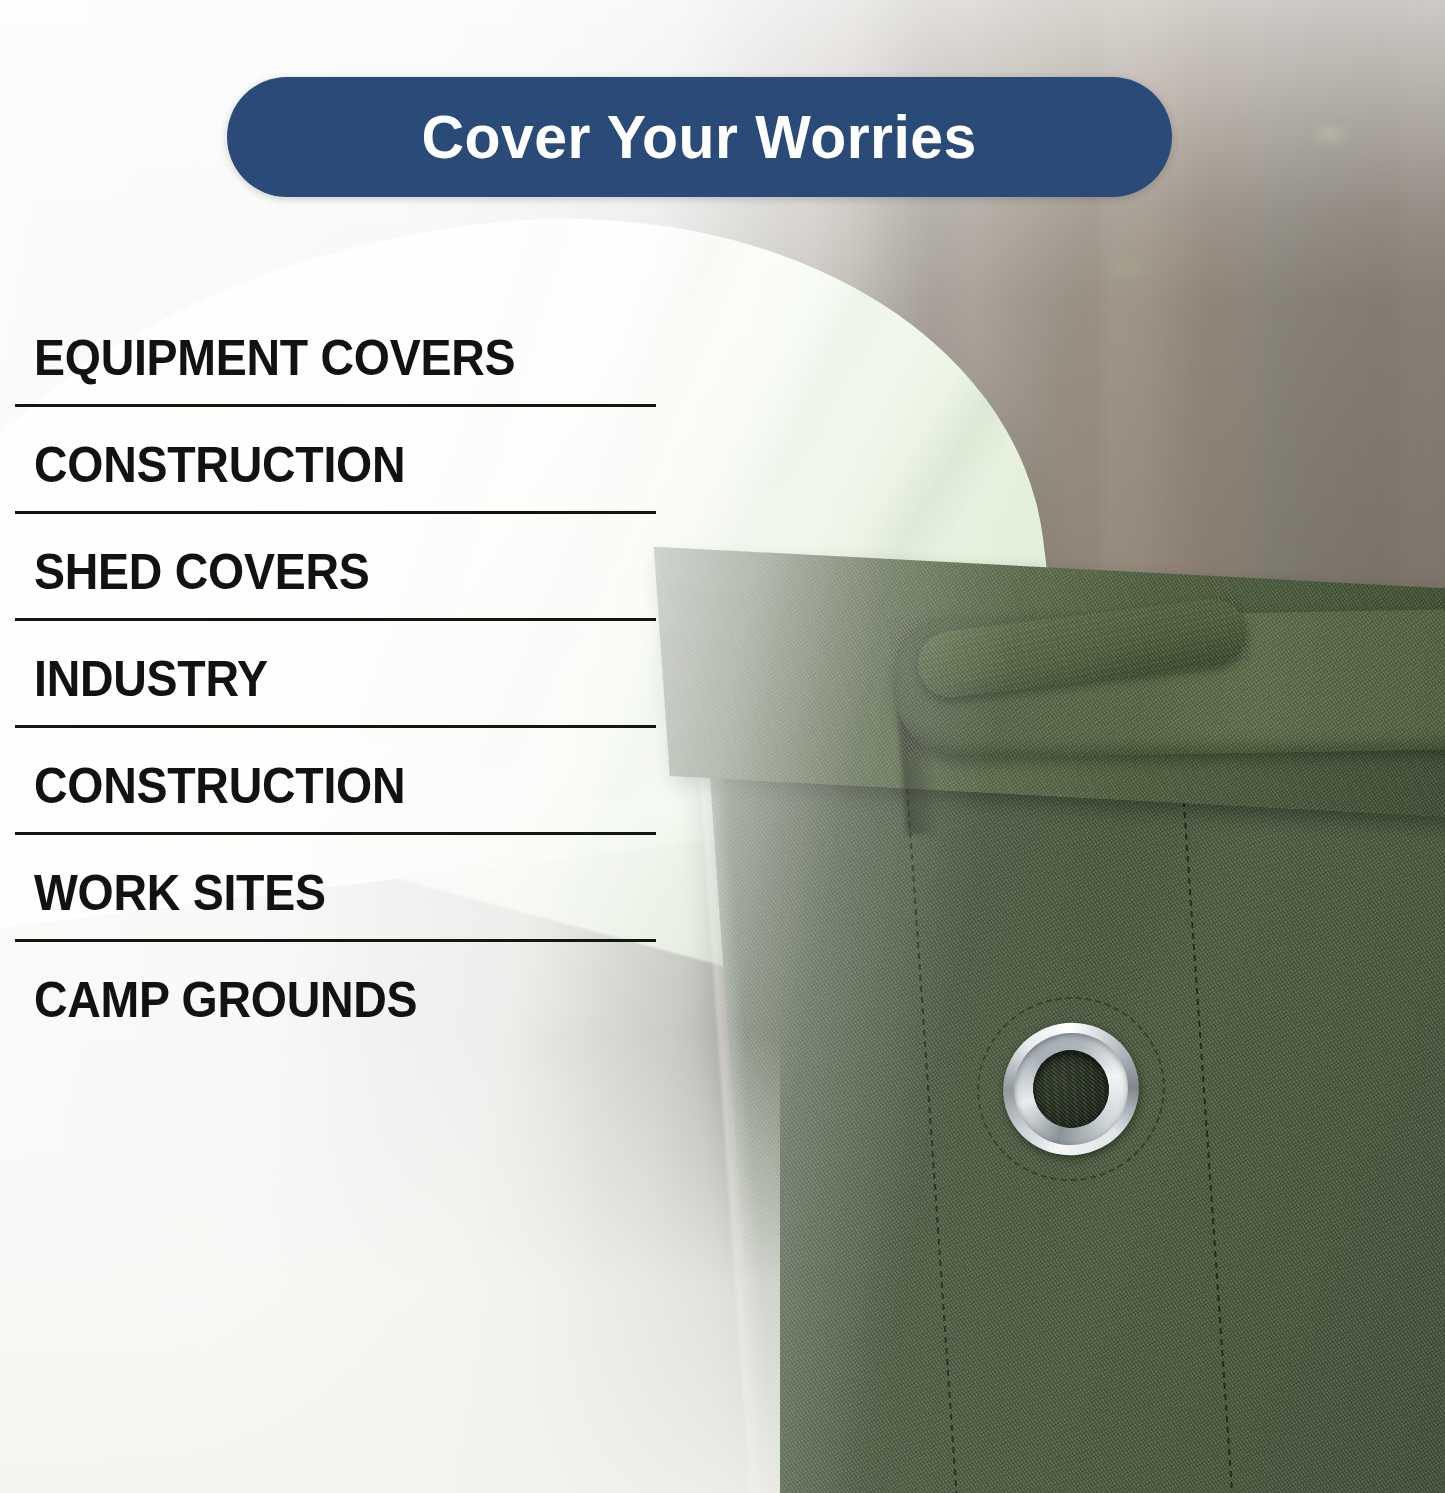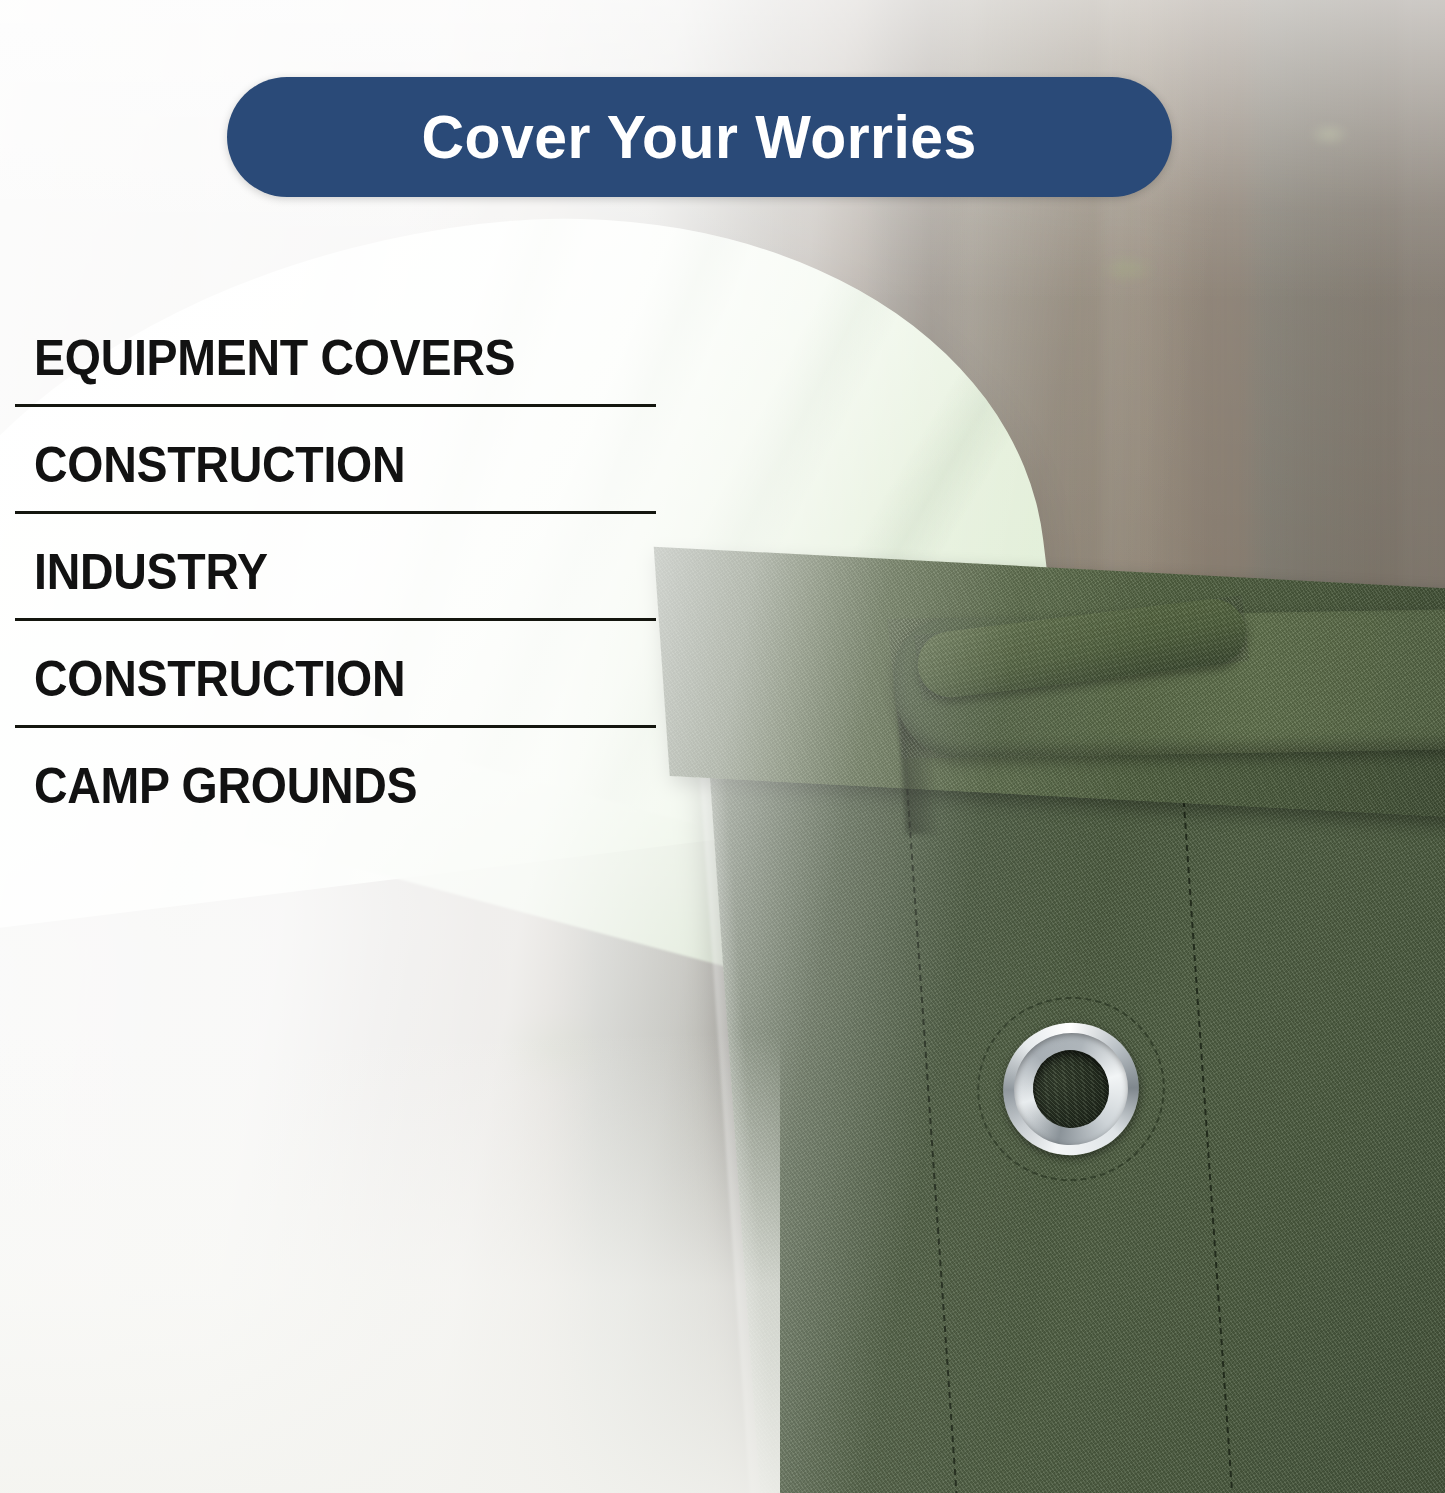--- a/index.html
+++ b/index.html
@@ -322,26 +322,34 @@
   <div class="list">
     <div class="row">
       <div class="row-label">EQUIPMENT COVERS</div>
       <div class="row-rule"></div>
     </div>
     <div class="row">
       <div class="row-label">CONSTRUCTION</div>
       <div class="row-rule"></div>
     </div>
     <div class="row">
+      <div class="row-label">SHED COVERS</div>
+      <div class="row-rule"></div>
+    </div>
+    <div class="row">
       <div class="row-label">INDUSTRY</div>
       <div class="row-rule"></div>
     </div>
     <div class="row">
       <div class="row-label">CONSTRUCTION</div>
       <div class="row-rule"></div>
     </div>
     <div class="row">
+      <div class="row-label">WORK SITES</div>
+      <div class="row-rule"></div>
+    </div>
+    <div class="row">
       <div class="row-label">CAMP GROUNDS</div>
 
     </div>
   </div>
 
 </div>
 
 </body></html>

